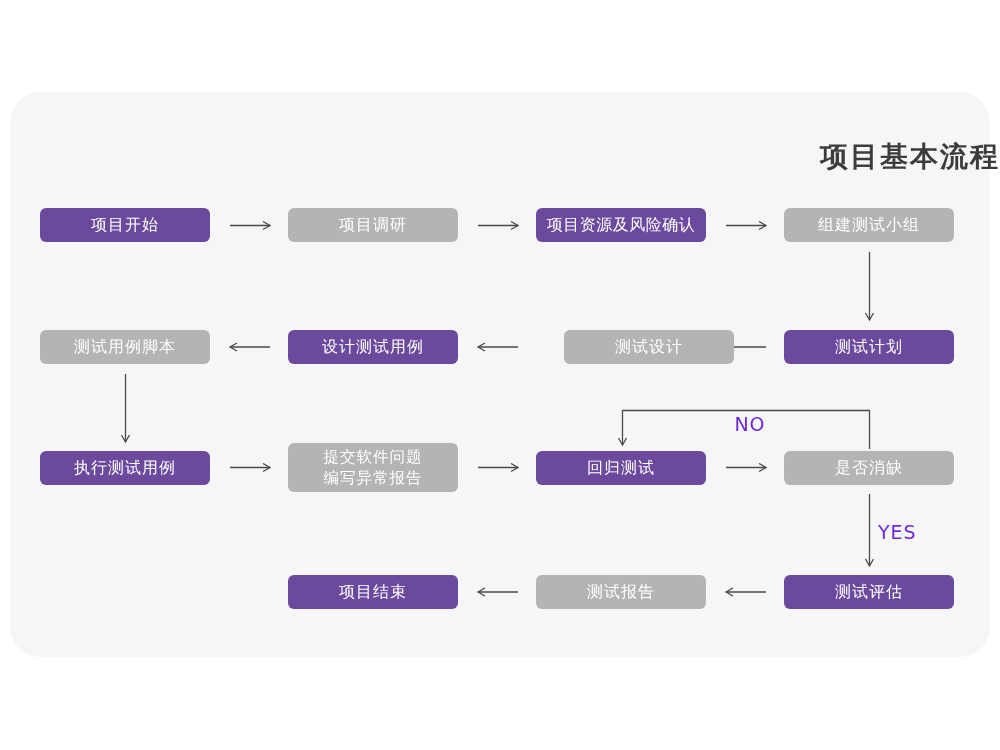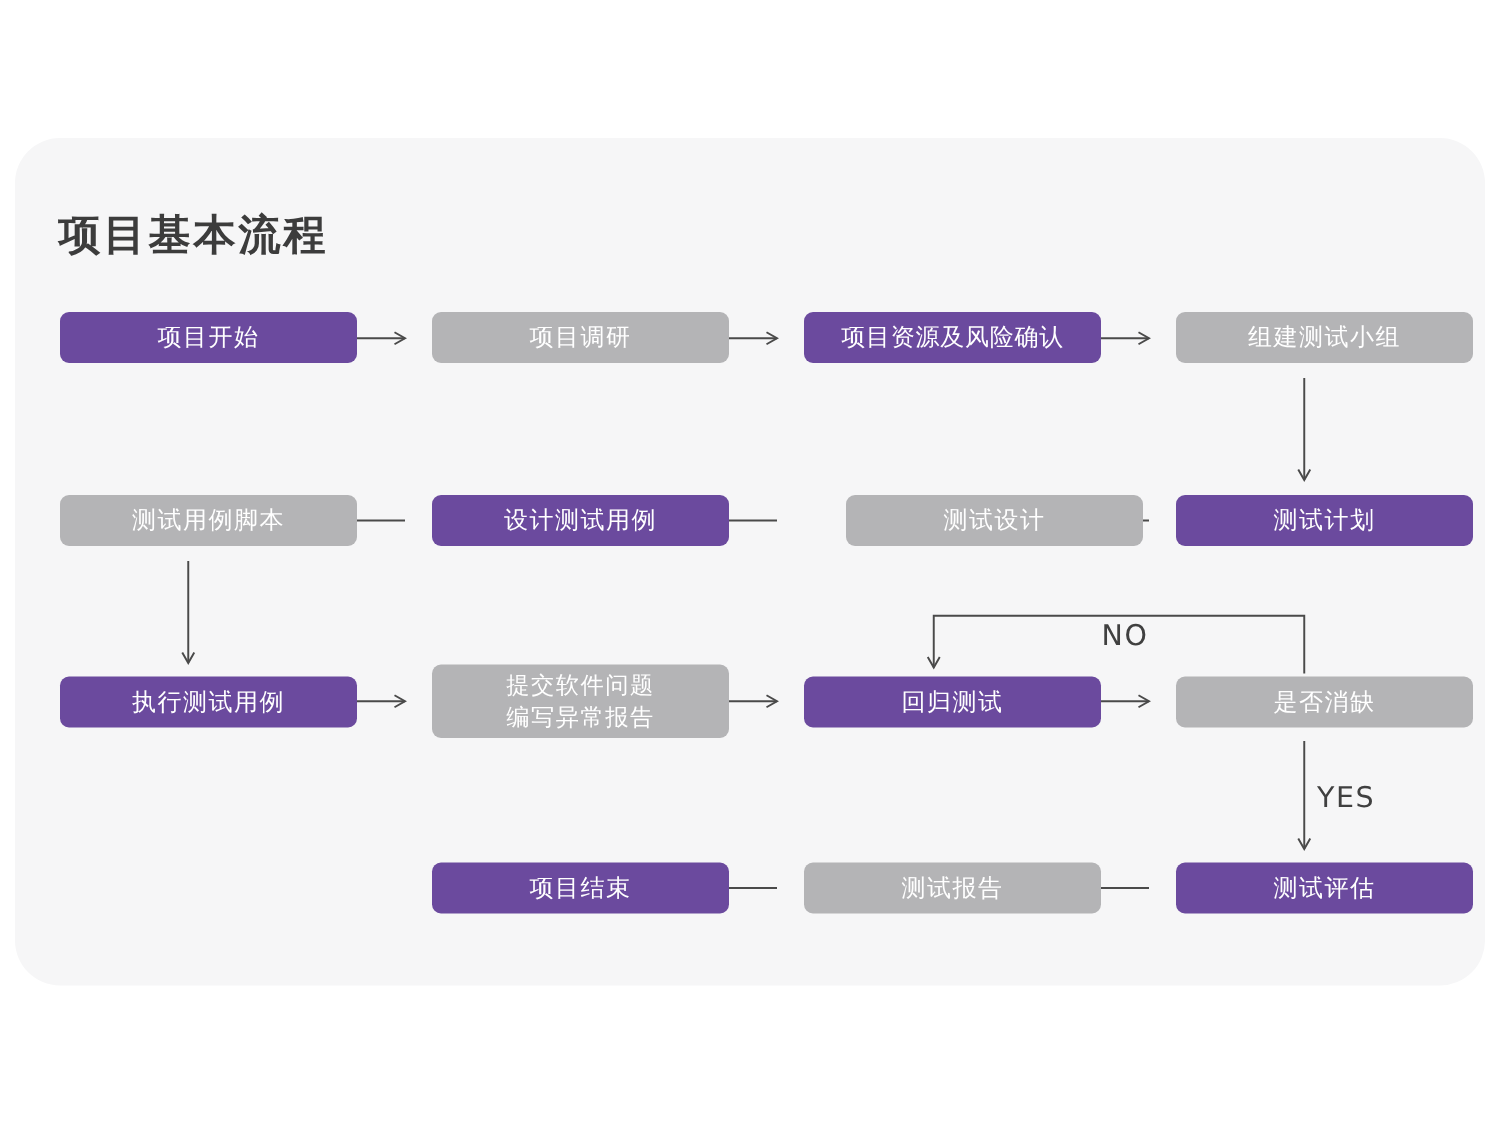--- a/index.html
+++ b/index.html
@@ -23,30 +23,30 @@
     position: absolute;
     left: 10px; top: 92px;
     width: 980px; height: 565px;
     background: var(--card);
     border-radius: 30px;
   }
   .title {
     position: absolute;
     left: 0; top: 138px;
     width: 100%;
-    text-align: left;
+    text-align: right;
     font-size: 28px;
     font-weight: 600;
     letter-spacing: 2px;
     color: var(--title_text);
     padding-left: 39px;
   }
   .node {
     position: absolute;
-    width: 198px; height: 34px;
+    width: 170px; height: 34px;
     border-radius: 6px;
     display: flex;
     align-items: center;
     justify-content: center;
     text-align: center;
     font-size: 16px;
     letter-spacing: 1px;
     color: var(--node_text);
     white-space: pre-line;
     line-height: 1.32;
@@ -85,21 +85,21 @@
     fill: none;
   }
   .connectors marker path {
     stroke: var(--arrow);
     stroke-width: 1.3;
     fill: none;
   }
   .branch-label {
     position: absolute;
     font-size: 19px;
-    color: #404040;
+    color: #6d28d9;
     letter-spacing: 1px;
   }
   .no-label  { left: 728px; top: 413px; width: 44px; text-align: center; }
   .yes-label { left: 878px; top: 521px; }
 </style>
 </head>
 <body>
 
 <div class="canvas">
   <div class="card"></div>

